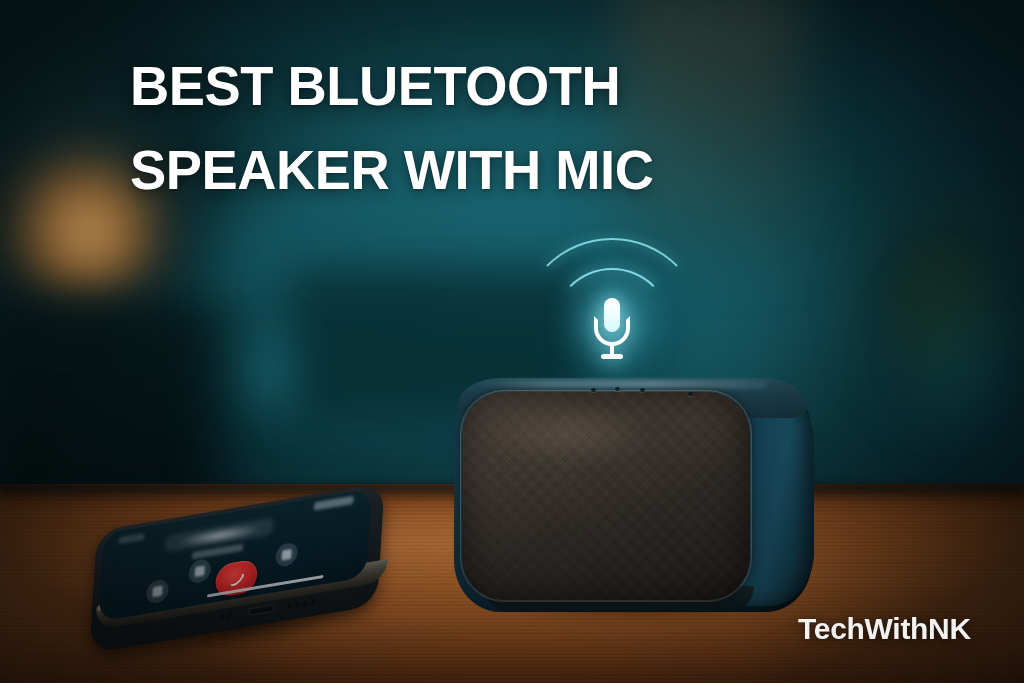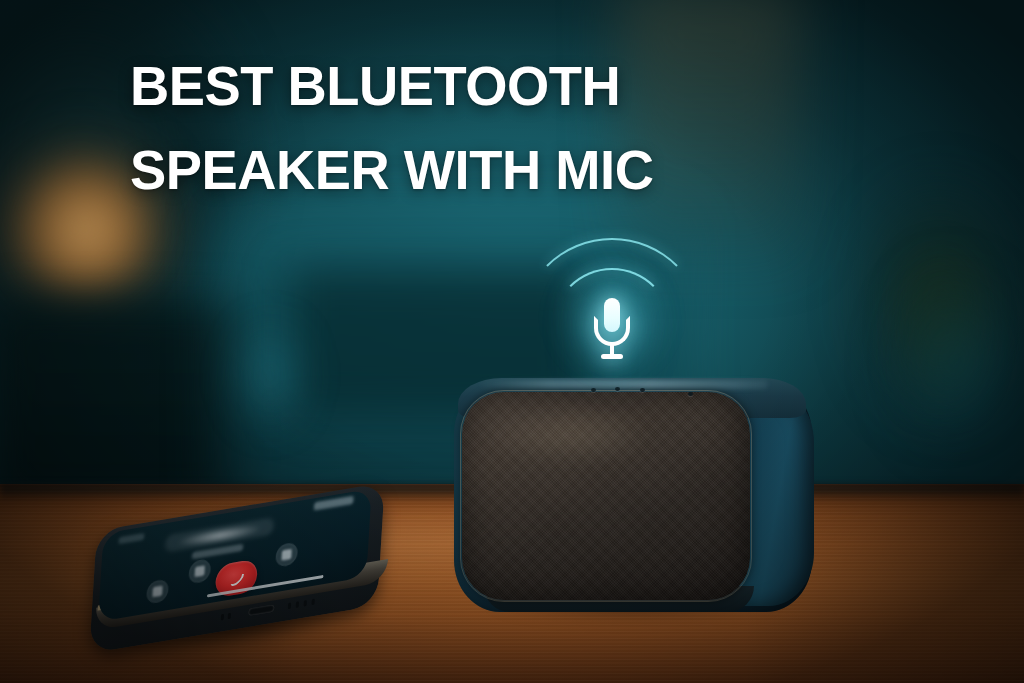--- a/index.html
+++ b/index.html
@@ -449,14 +449,15 @@
     </div>
   </div>
 
   <div class="bg-vignette"></div>
 
   <div class="title">
     <span class="title-line">BEST BLUETOOTH</span>
     <span class="title-line">SPEAKER WITH MIC</span>
   </div>
 
+  <div class="watermark">TechWithNK</div>
 
 </div>
 
 </body></html>

